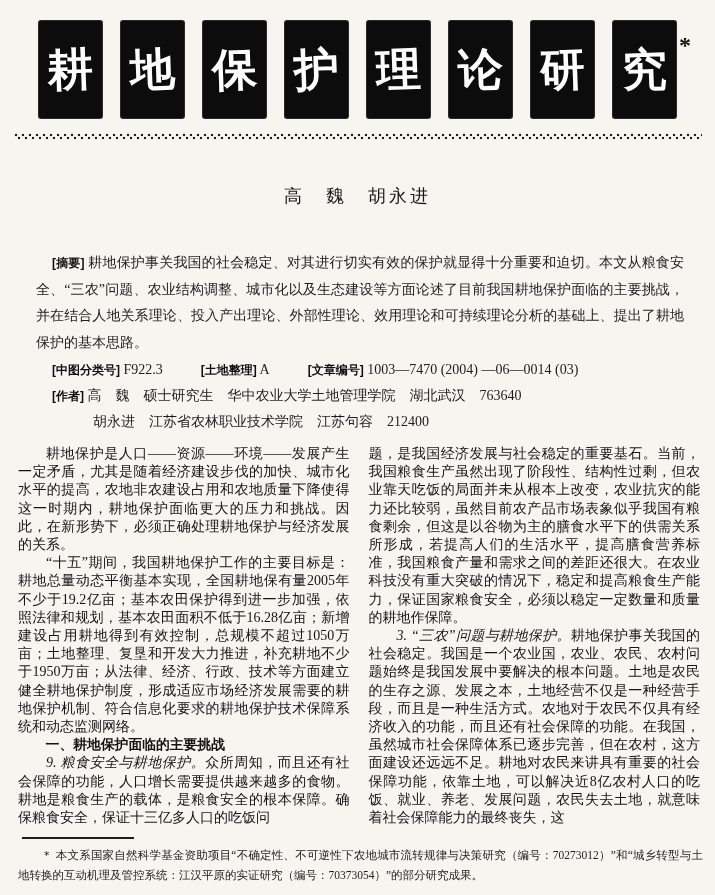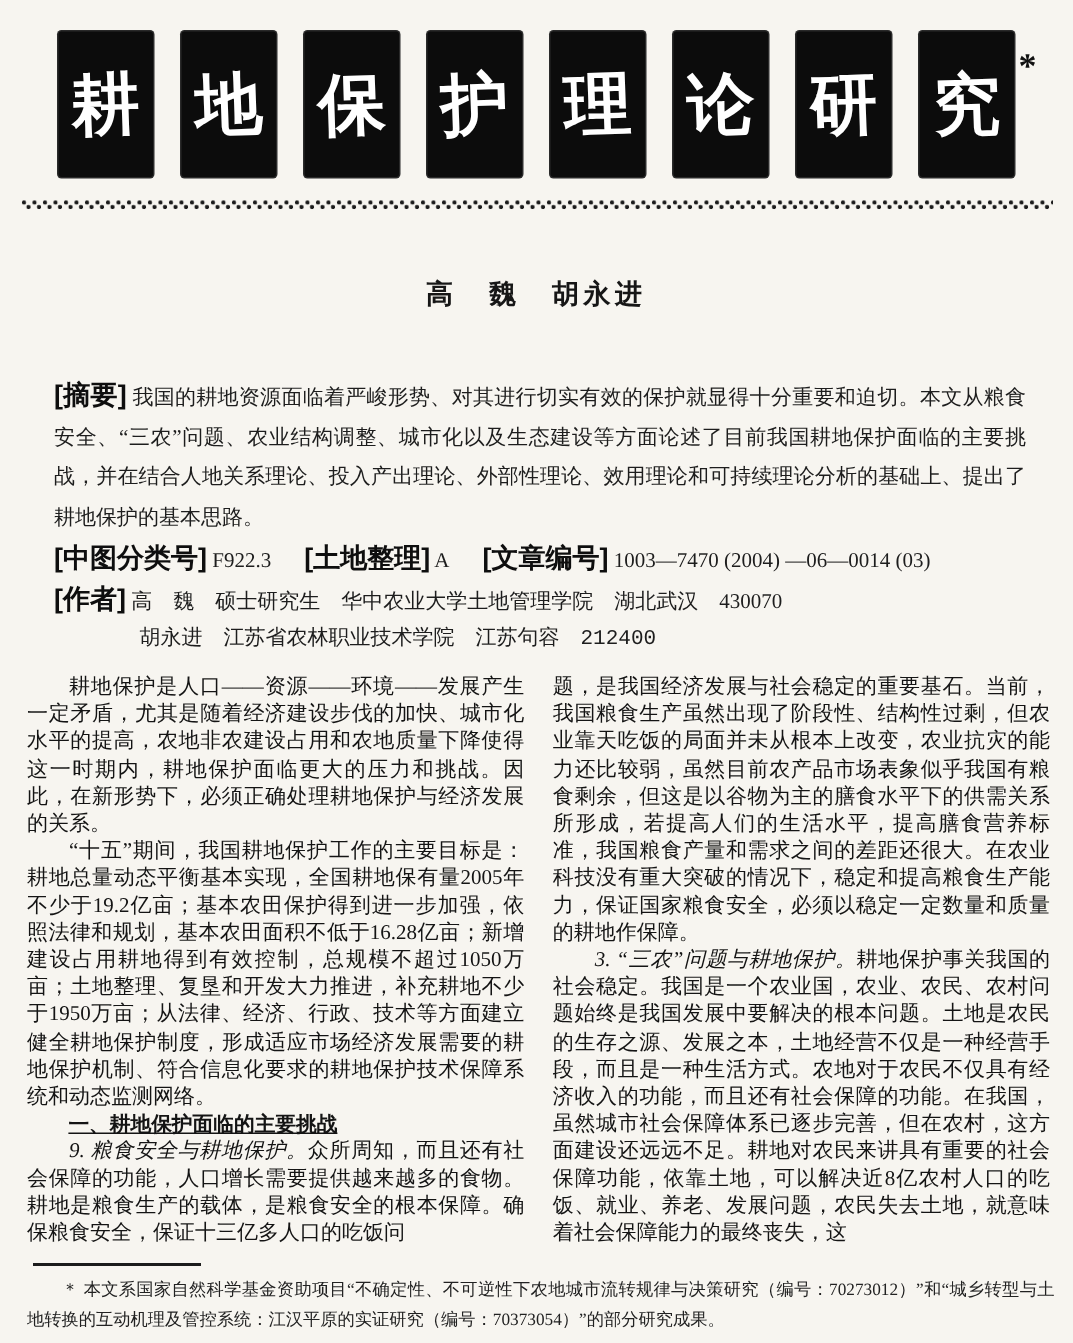--- a/index.html
+++ b/index.html
@@ -38,57 +38,57 @@
     margin:15px 13px 0 14px;height:7px;
     background-image:
       radial-gradient(circle at 2px 2px, #1b1b1b 1.2px, transparent 1.6px),
       radial-gradient(circle at 5px 5px, #1b1b1b 1.2px, transparent 1.6px);
     background-size:7px 7px;
   }
 
   
   .authors{
     margin-top:44px;text-align:center;
-    font-size:18px;letter-spacing:3px;color:#161616;font-weight:bold;
+    font-size:18px;letter-spacing:3px;color:#161616;
   }
 
   
   .meta{
     margin:42px 31px 0 36px;
     font-size:14px;color:#1d1d1d;
   }
   .meta .label{
     font-weight:bold;
     font-family:"Liberation Sans", sans-serif;
-    font-size:18px;
+    font-size:12px;
     color:#0e0e0e;
+    margin-left:16px;
   }
   .abstract{line-height:26.5px;text-align:justify;margin:0;}
   .meta-line{line-height:23px;margin-top:2px;white-space:nowrap;}
   .meta-line .gap{display:inline-block;width:22px;}
-  .author-line2{padding-left:57px;font-family:Liberation Mono, monospace;}
+  .author-line2{padding-left:57px;}
 
   
   .columns{
     display:flex;gap:19px;
     margin:12px 15px 0 18px;
   }
   .col{
     width:336px;
     font-size:14px;line-height:18.2px;
     text-align:justify;color:#141414;
   }
   .col p{margin:0;}
   .col p.indent{text-indent:2em;}
   .col-heading{
     font-weight:bold;text-indent:2em;
     font-family:"Liberation Sans", sans-serif;
     font-size:13.8px;
     margin:0;
-    text-decoration:underline;
   }
   .kai{font-style:italic;}
 
   
   .fn-rule{
     width:112px;border:0;border-top:2px solid #1c1c1c;
     margin:10px 0 7px 22px;
   }
   .footnote{
     margin:0 12px 0 18px;
@@ -127,26 +127,26 @@
         <span>究</span>
       </div>
     <span class="title-asterisk">*</span>
   </div>
 
   <div class="divider"></div>
 
   <div class="authors">高　魏　胡永进</div>
 
   <div class="meta">
-    <p class="abstract"><span class="label">[摘要]</span> <span>我国的耕地资源面临着严峻形势、对其进行切实有效的保护就显得十分重要和迫切。本文从粮食安全、“三农”问题、农业结构调整、城市化以及生态建设等方面论述了目前我国耕地保护面临的主要挑战，并在结合人地关系理论、投入产出理论、外部性理论、效用理论和可持续理论分析的基础上、提出了耕地保护的基本思路。</span></p>
+    <p class="abstract"><span class="label">[摘要]</span> <span>耕地保护事关我国的社会稳定、对其进行切实有效的保护就显得十分重要和迫切。本文从粮食安全、“三农”问题、农业结构调整、城市化以及生态建设等方面论述了目前我国耕地保护面临的主要挑战，并在结合人地关系理论、投入产出理论、外部性理论、效用理论和可持续理论分析的基础上、提出了耕地保护的基本思路。</span></p>
 
 
     <div class="meta-line"><span class="label">[中图分类号]</span> <span>F922.3</span><span class="gap"></span><span class="label">[土地整理]</span> <span>A</span><span class="gap"></span><span class="label">[文章编号]</span> <span>1003—7470 (2004) —06—0014 (03)</span></div>
 
-    <div class="meta-line"><span class="label">[作者]</span> <span>高　魏　硕士研究生　华中农业大学土地管理学院　湖北武汉　430070</span></div>
+    <div class="meta-line"><span class="label">[作者]</span> <span>高　魏　硕士研究生　华中农业大学土地管理学院　湖北武汉　763640</span></div>
 
     <div class="meta-line author-line2"><span>胡永进　江苏省农林职业技术学院　江苏句容　212400</span></div>
   </div>
 
   <div class="columns">
     <div class="col">
       <p class="indent">耕地保护是人口——资源——环境——发展产生一定矛盾，尤其是随着经济建设步伐的加快、城市化水平的提高，农地非农建设占用和农地质量下降使得这一时期内，耕地保护面临更大的压力和挑战。因此，在新形势下，必须正确处理耕地保护与经济发展的关系。</p>
       <p class="indent">“十五”期间，我国耕地保护工作的主要目标是：耕地总量动态平衡基本实现，全国耕地保有量2005年不少于19.2亿亩；基本农田保护得到进一步加强，依照法律和规划，基本农田面积不低于16.28亿亩；新增建设占用耕地得到有效控制，总规模不超过1050万亩；土地整理、复垦和开发大力推进，补充耕地不少于1950万亩；从法律、经济、行政、技术等方面建立健全耕地保护制度，形成适应市场经济发展需要的耕地保护机制、符合信息化要求的耕地保护技术保障系统和动态监测网络。</p>
       <p class="col-heading">一、耕地保护面临的主要挑战</p>
       <p class="indent"><span class="kai">9. 粮食安全与耕地保护。</span><span>众所周知，而且还有社会保障的功能，人口增长需要提供越来越多的食物。耕地是粮食生产的载体，是粮食安全的根本保障。确保粮食安全，保证十三亿多人口的吃饭问</span></p>

